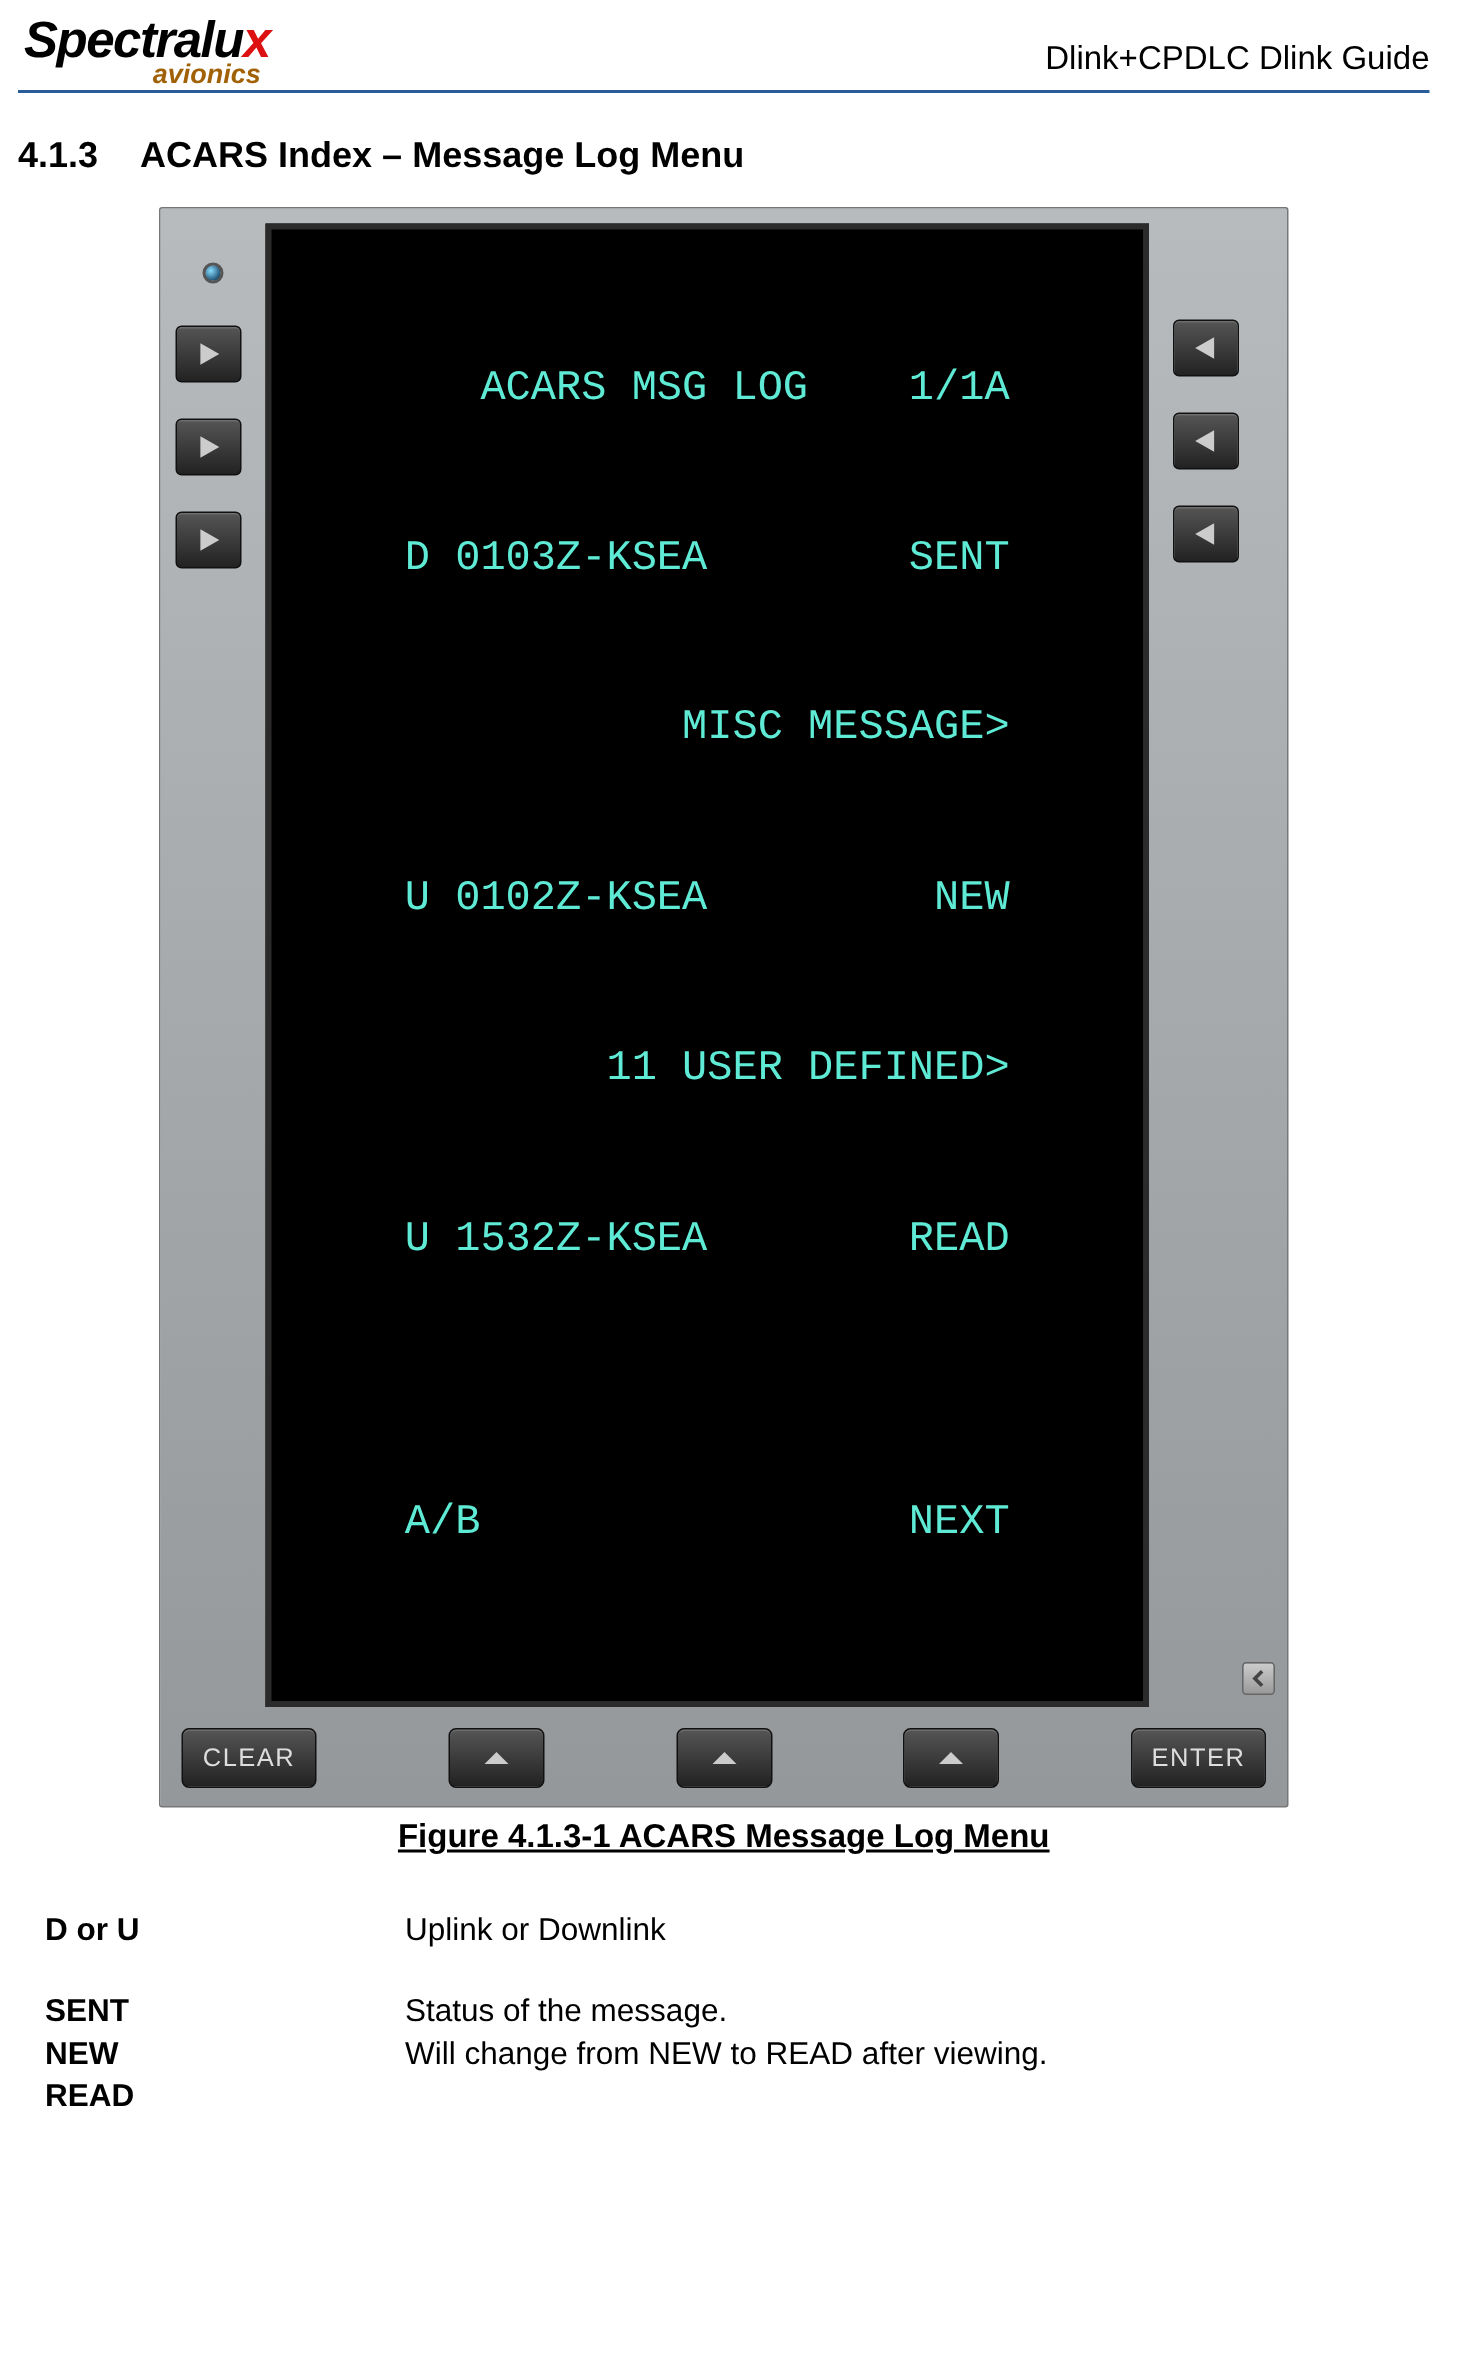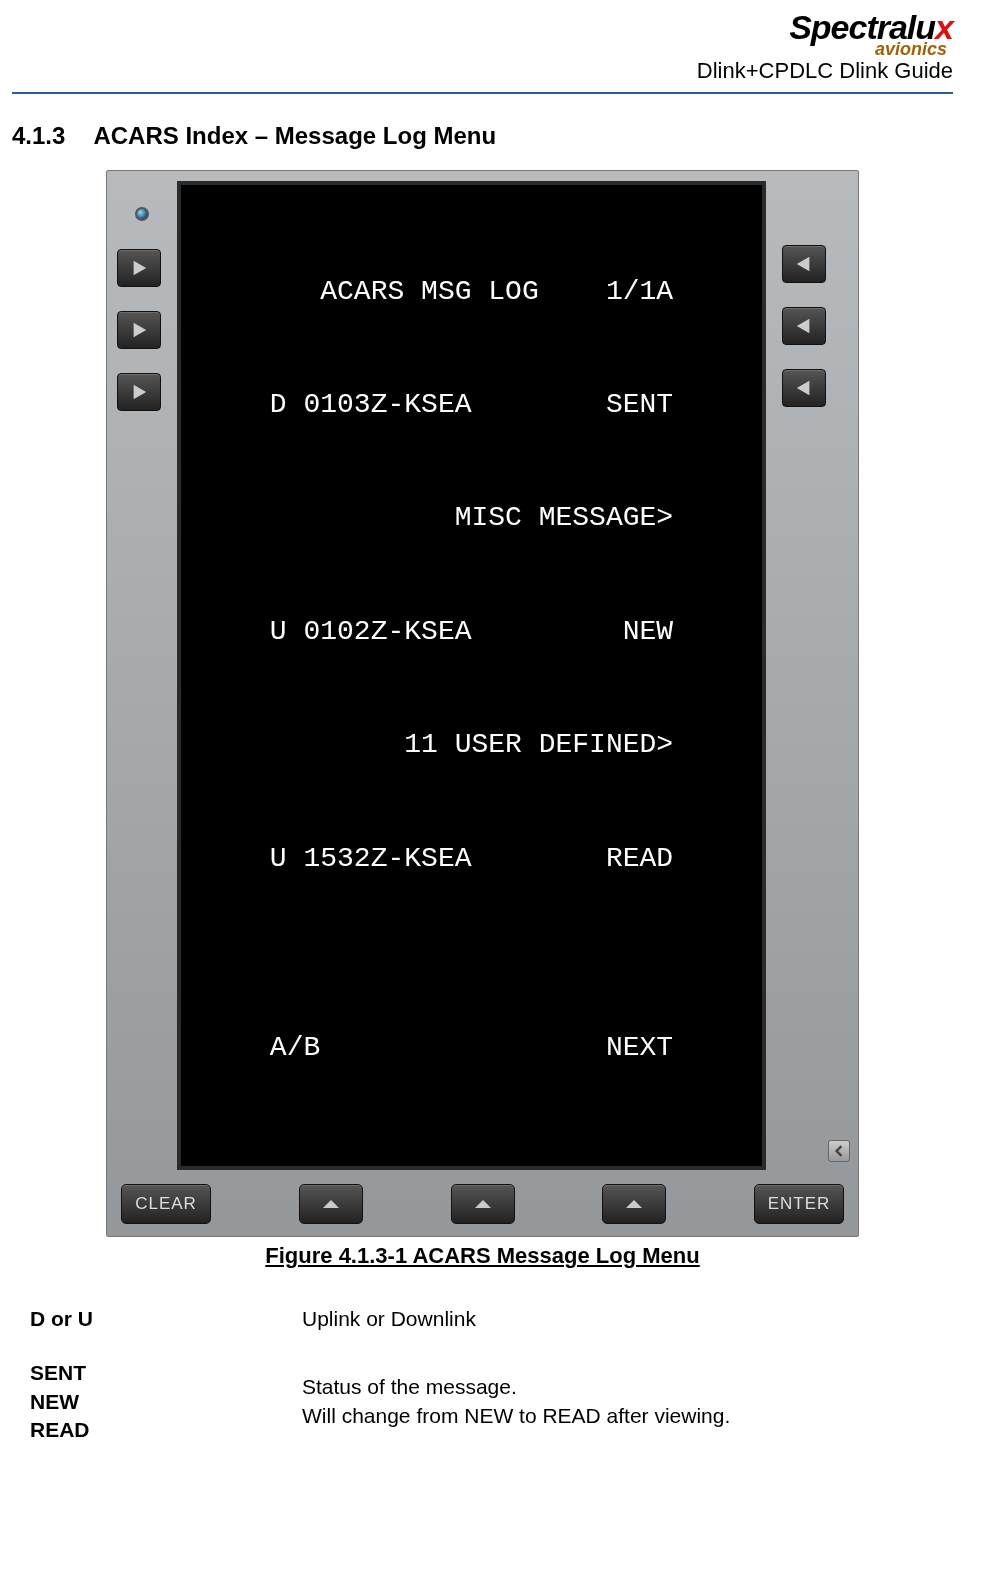--- a/index.html
+++ b/index.html
@@ -16,21 +16,20 @@
       height: 100%;
       display: flex;
       flex-direction: column;
     }
     .header {
       display: flex;
       justify-content: space-between;
       align-items: flex-end;
       border-bottom: 2px solid #2a5c9a;
       padding-bottom: 2px;
-      flex-direction: column;
     }
     .logo {
       line-height: 1;
       padding-left: 4px;
     }
     .logo-top {
       font-size: 34px;
       font-weight: bold;
       font-style: italic;
       color: #000;
@@ -118,21 +117,21 @@
       border-radius: 3px;
       display:flex; align-items:center; justify-content:center;
     }
     .screen {
       flex: 1;
       background: #000;
       border: 4px solid #2b2b2b;
       padding: 12px 12px 24px 12px;
       font-family: "Courier New", monospace;
       font-size: 28px;
-      color: #ffffff;
+      color: #5eead4;
       line-height: 1.35;
       white-space: pre;
       min-height: 310px;
     }
     .screen-line { display: block; }
     .cdu-bottom {
       display: flex;
       justify-content: space-between;
       align-items: center;
       margin-top: 14px;
@@ -166,22 +165,21 @@
       text-decoration: underline;
     }
     .definitions {
       margin-top: 36px;
       padding-left: 18px;
       font-size: 21px;
     }
     .def-row {
       display: flex;
       margin-bottom: 26px;
-      align-items: center;
-      gap: 32px;
+      align-items: flex-start;
     }
     .def-term {
       width: 240px;
       font-weight: bold;
       flex-shrink: 0;
       white-space: pre-line;
       line-height: 1.35;
     }
     .def-desc {
       flex: 1;

